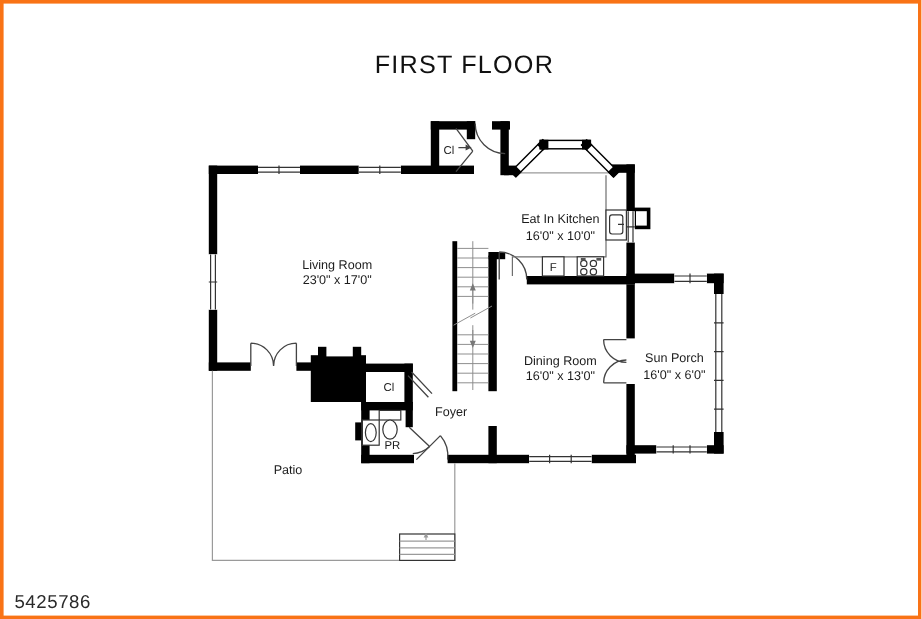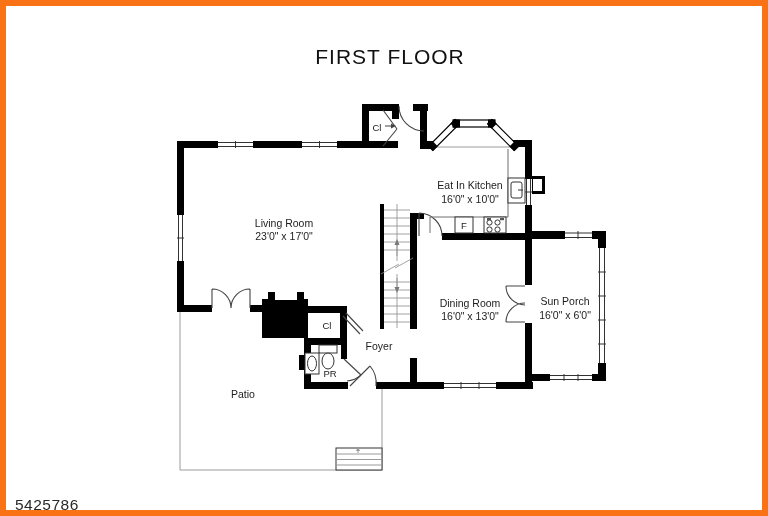--- a/index.html
+++ b/index.html
@@ -1,18 +1,18 @@
 <!DOCTYPE html>
 <html><head>
 <meta charset="utf-8">
 <style>
   html,body{margin:0;padding:0;background:#fff;}
   .page{
     position:relative;width:768px;height:516px;background:#ffffff;
-    border:6px solid #f97316;box-sizing:border-box;
+    border:3px solid #f97316;box-sizing:border-box;
     font-family:"Liberation Sans","DejaVu Sans",sans-serif;overflow:hidden;
   }
   svg{display:block;}
   text{fill:#1c1c1c;font-family:"Liberation Sans","DejaVu Sans",sans-serif;}
   .title{font-size:21px;letter-spacing:1px;fill:#111;}
   .room{font-size:10.5px;}
   .small{font-size:9.5px;}
   .idnum{font-size:15.5px;fill:#2a2a2a;letter-spacing:.5px;}
   .wall{fill:#000;}
   .frame{stroke:#333;stroke-width:1;fill:none;}

